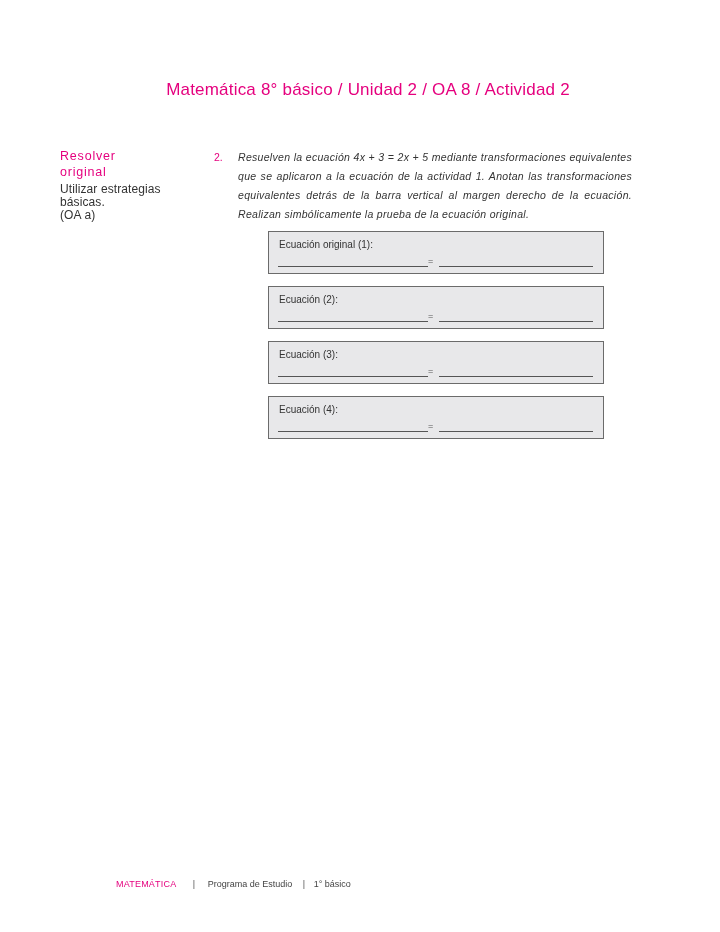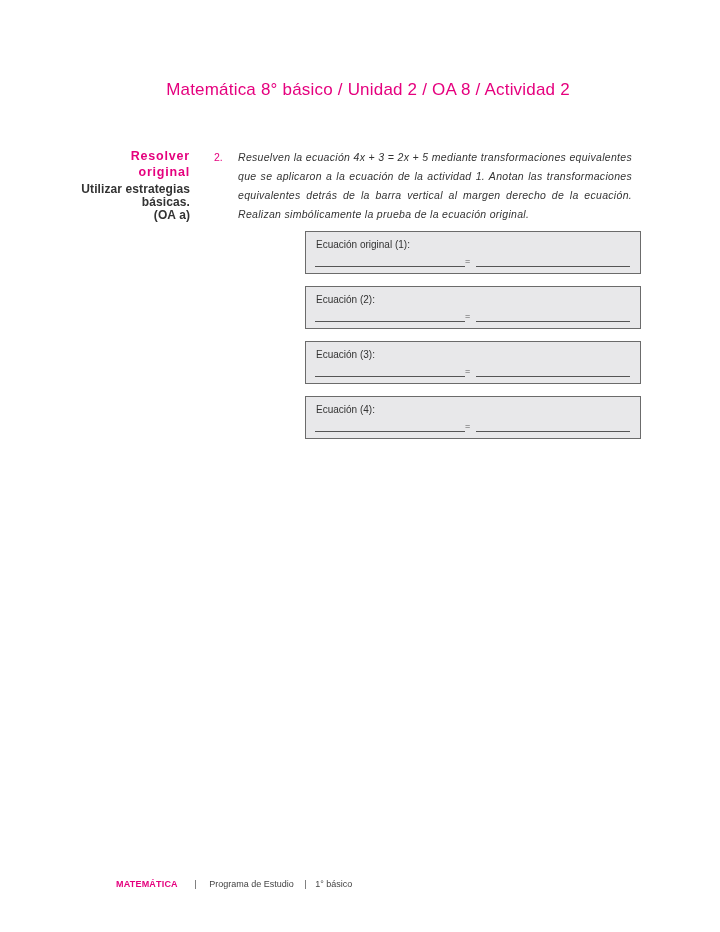--- a/index.html
+++ b/index.html
@@ -6,42 +6,42 @@
     body {
       width: 720px; height: 932px; background: #ffffff; position: relative;
       font-family: "Liberation Sans", "DejaVu Sans", sans-serif; color: #2b2b2b;
       overflow: hidden;
     }
     .page-title {
       position: absolute; top: 80px; left: 0; width: 720px; text-align: center;
       color: #e5007e; font-size: 17px; letter-spacing: 0.2px; padding-left: 8px;
     }
     .side {
-      position: absolute; top: 148px; left: 60px; width: 130px; text-align: right; font-weight: bold;
+      position: absolute; top: 148px; left: 60px; width: 130px; text-align: left;
     }
     .side .title { color: #e5007e; font-size: 12.5px; line-height: 16px; letter-spacing: 0.8px; }
     .side .sub { font-size: 12px; line-height: 13px; color: #333; margin-top: 3px; letter-spacing: 0.1px; }
     .activity {
       position: absolute; top: 148px; left: 214px; width: 418px; font-size: 10.5px; line-height: 19px;
       color: #333;
     }
     .activity .num { color: #e5007e; position: absolute; left: 0; top: 0; }
     .activity .text { margin-left: 24px; text-align: justify; letter-spacing: 0.3px; font-style: italic; }
     .box {
       position: absolute; left: 268px; width: 336px; height: 43px; background: #e8e8ea;
-      border: 1.5px solid #6b6b6b; box-sizing: border-box; margin-left: 37px;
+      border: 1.5px solid #6b6b6b; box-sizing: border-box;
     }
     .box .label { position: absolute; left: 10px; top: 7px; font-size: 10px; color: #333; }
     .box .line-left { position: absolute; left: 9px; top: 34px; width: 150px; border-bottom: 1px solid #555; }
     .box .eq { position: absolute; left: 159px; top: 24px; font-size: 9px; color: #555; }
     .box .line-right { position: absolute; left: 170px; top: 34px; width: 154px; border-bottom: 1px solid #555; }
     .footer {
       position: absolute; top: 879px; left: 116px; font-size: 9px; color: #444; white-space: nowrap;
     }
-    .footer .brand { color: #e5007e; letter-spacing: 0.2px; font-weight: bold; }
+    .footer .brand { color: #e5007e; letter-spacing: 0.2px; }
     .footer .sep { margin: 0 10px 0 14px; color: #555; }
     .footer .sep2 { margin: 0 6px 0 8px; color: #555; }
   </style>
 </head>
 <body>
 
 <div class="page-title">Matemática 8° básico / Unidad 2 / OA 8 / Actividad 2</div>
 
 <div class="side">
   <div class="title">Resolver</div>

